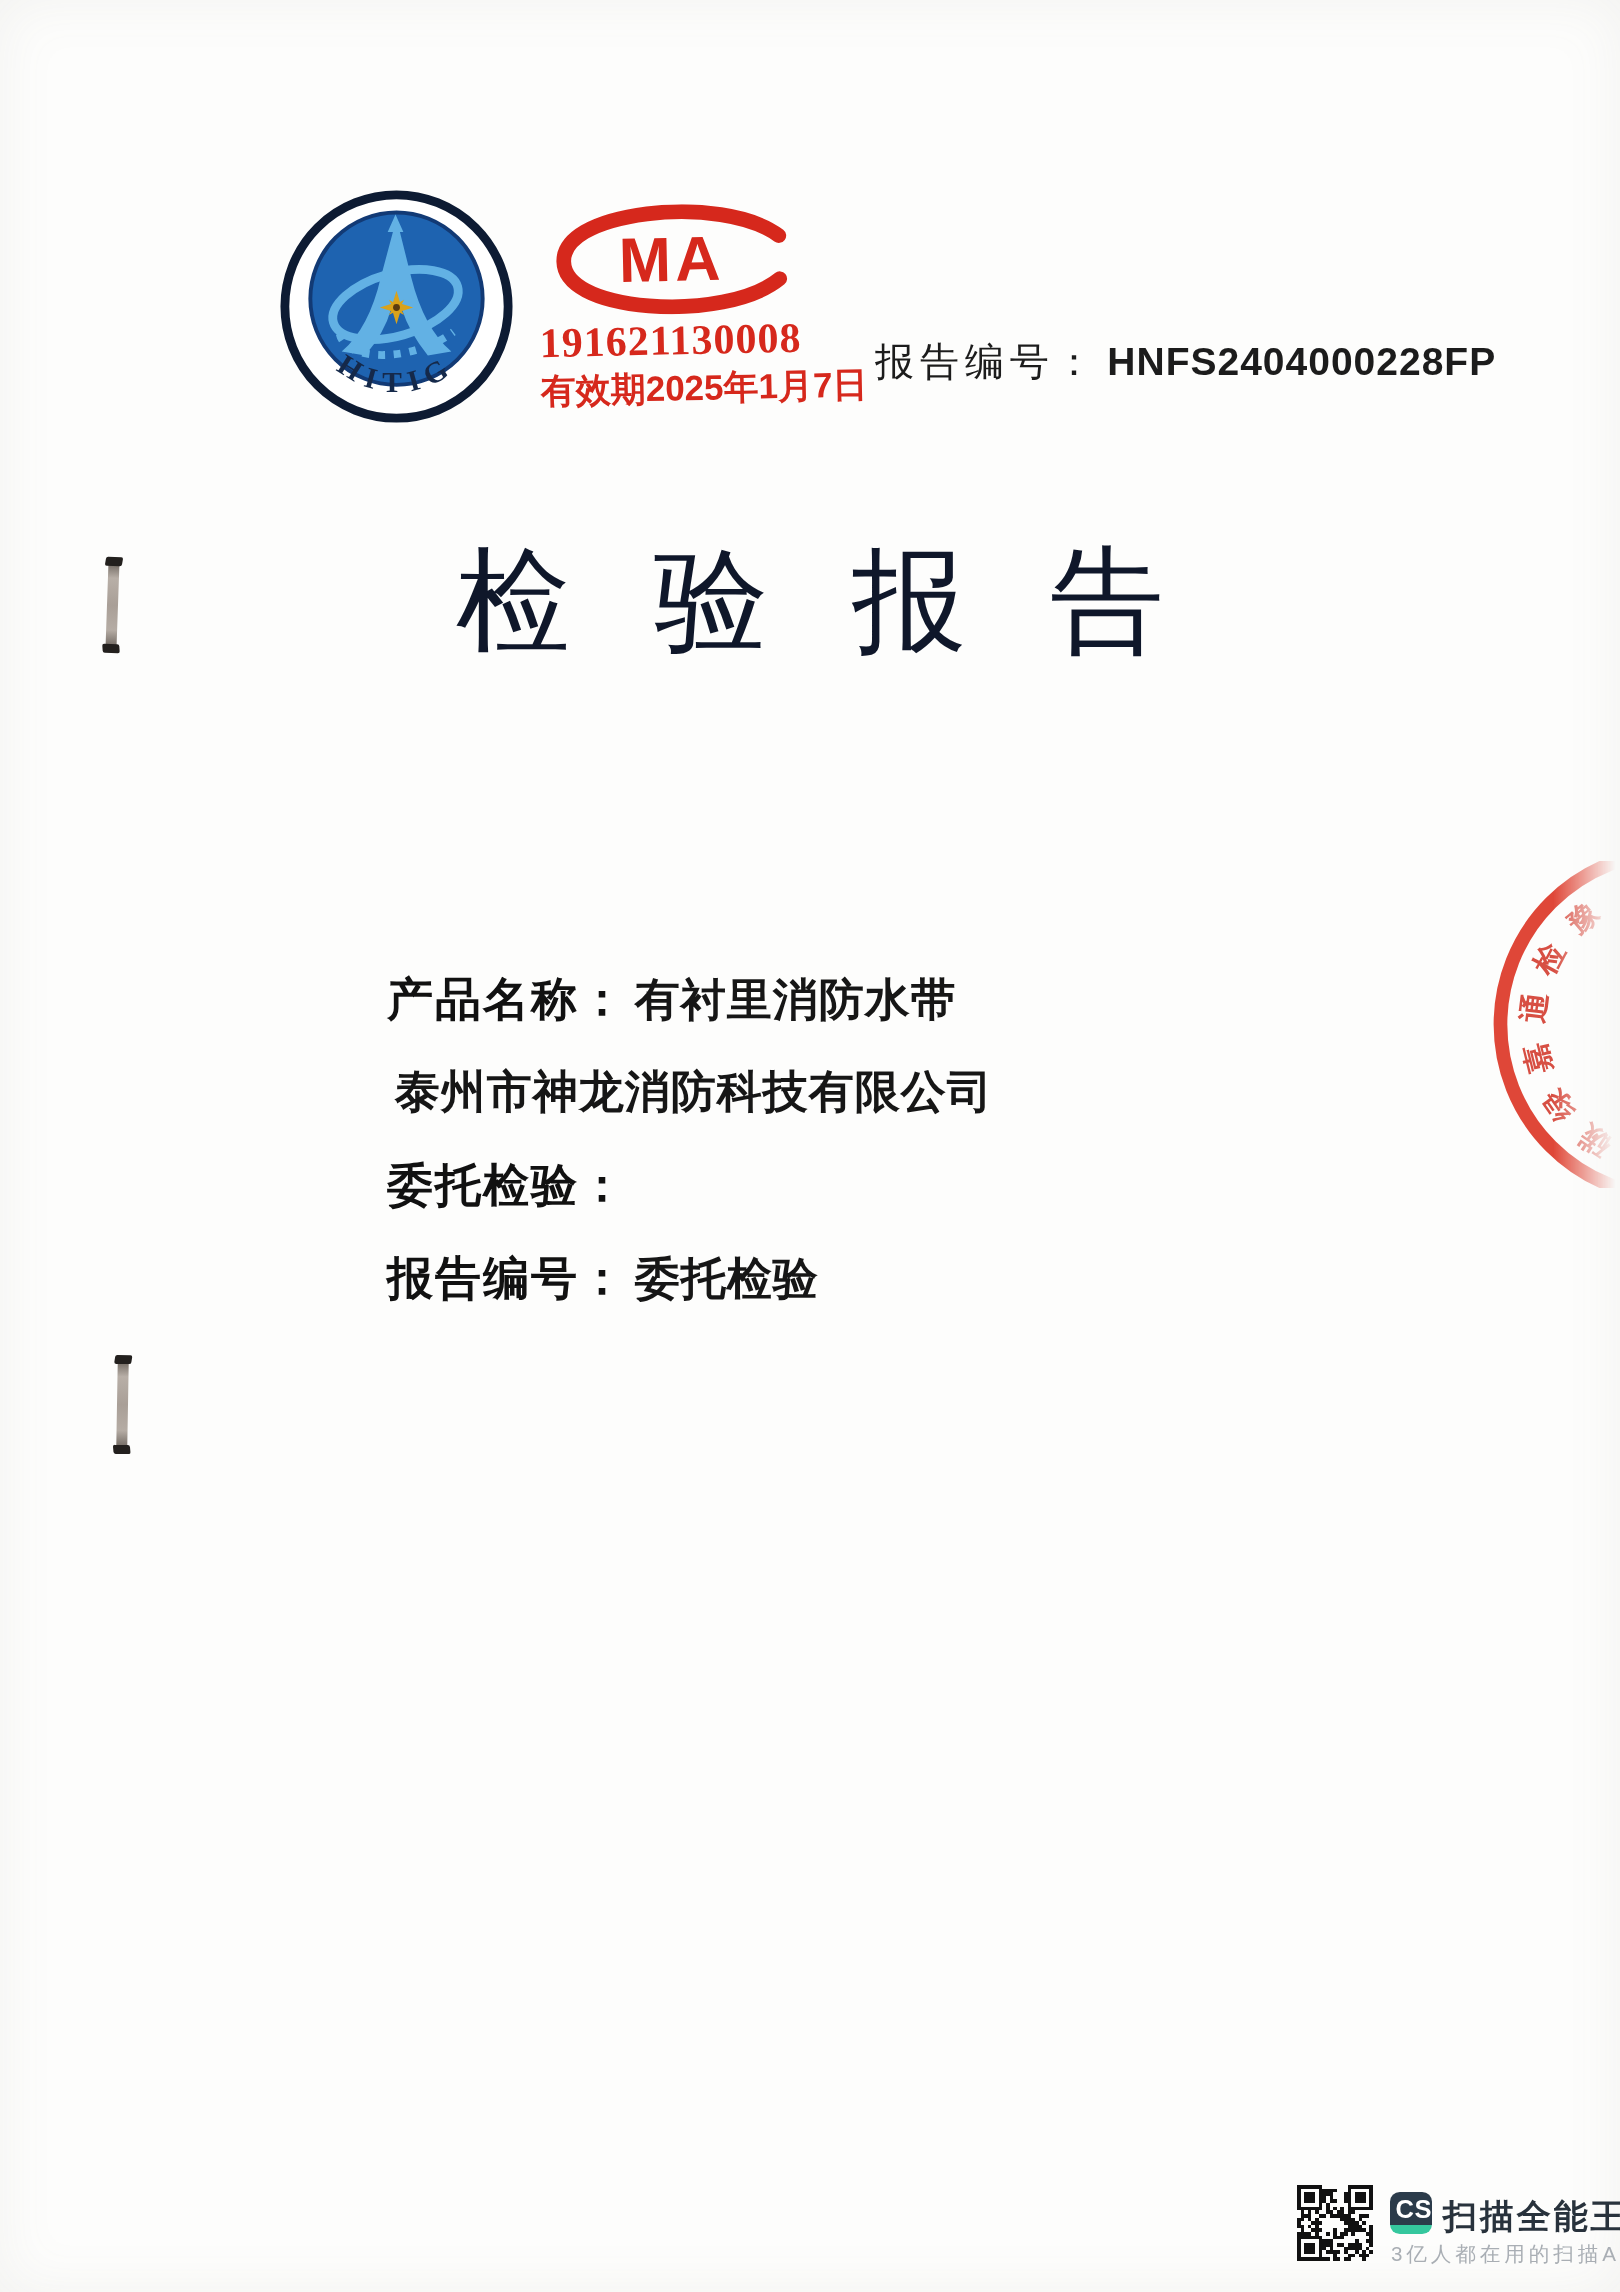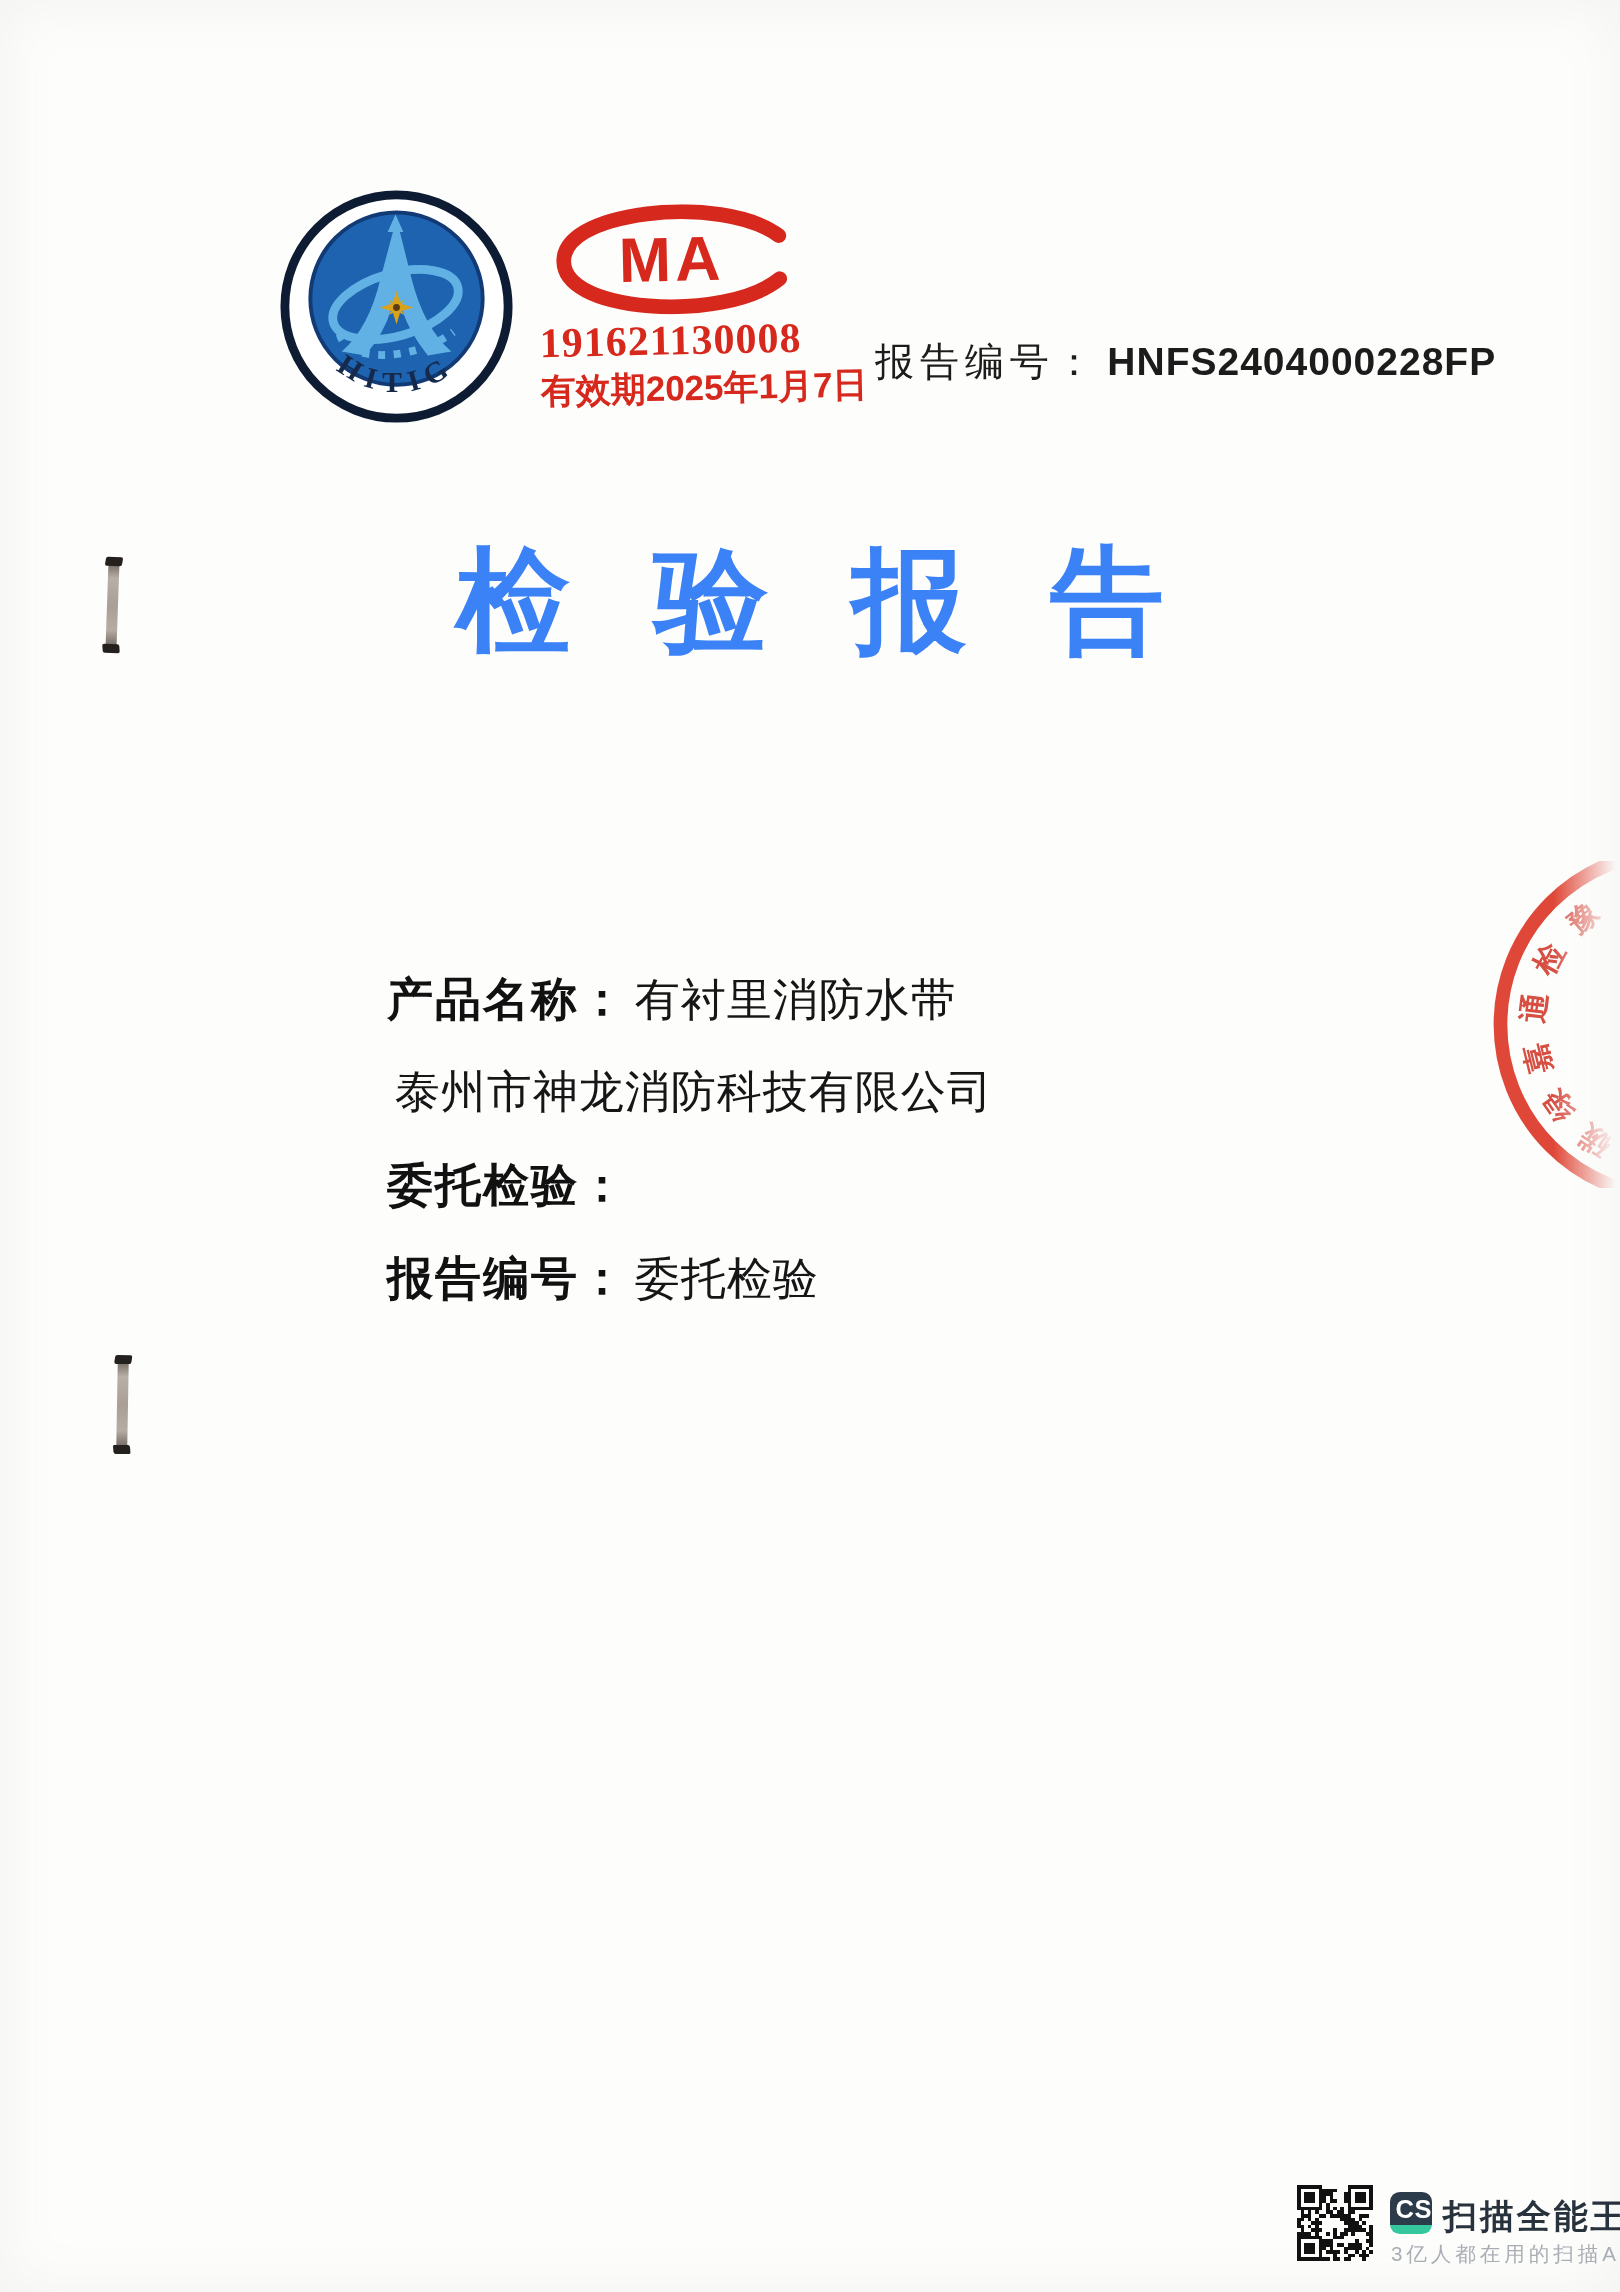--- a/index.html
+++ b/index.html
@@ -43,42 +43,42 @@
   .report-number .lbl { font-weight: 400; letter-spacing: 5.9px; }
   .report-number .val { font-weight: 700; letter-spacing: 1px; margin-left: 7.8px; }
 
   
   .page-title-wrap {
     position: absolute; left: 0; right: 0; top: 525px;
     display: flex; justify-content: center;
   }
   .page-title {
     font-family: "Liberation Serif", serif;
-    font-size: 114px; font-weight: 700; color: #3b82f6;
+    font-size: 114px; font-weight: 400; color: #0f172a;
     letter-spacing: 84px; margin-right: -84px; white-space: nowrap;
   }
 
   
   .staple { position: absolute; width: 16.7px; }
   .staple-top { left: 104px; top: 557px; height: 96px; transform: rotate(2deg); }
   .staple-bottom { left: 114px; top: 1355px; height: 99px; transform: rotate(1deg); }
   .staple .bar {
     position: absolute; left: 2.9px; top: 5.9px; bottom: 5.9px; width: 10.8px;
     background: linear-gradient(180deg, #6e665f 0%, #b8afa7 18%, #a99f97 50%, #b5aca4 80%, #6e665f 100%);
     border-radius: 2.9px;
   }
   .staple .cap { position: absolute; height: 8.8px; background: #23201e; border-radius: 2px; }
   .staple .cap.top { left: 0; right: 0; top: 0; transform: skewX(-8deg); }
   .staple .cap.bottom { left: 0; right: 0; bottom: 0; transform: skewX(6deg); }
 
   
   .fields { position: absolute; left: 387px; top: 969px; }
   .field-row { display: flex; align-items: baseline; height: 51px; margin-bottom: 42px; white-space: nowrap; }
   .field-label { font-size: 46px; font-weight: 700; color: #111; letter-spacing: 2px; }
-  .field-value { font-size: 45px; font-weight: 400; color: #161616; margin-left: 7.8px; letter-spacing: 1px; }
+  .field-value { font-size: 45px; font-weight: 700; color: #161616; margin-left: 7.8px; letter-spacing: 1px; }
 
   
   .company-seal {
     position: absolute; left: 1472px; top: 861px; width: 148px; height: 327px;
     -webkit-mask-image: linear-gradient(to right, #000 55%, transparent 97%);
     mask-image: linear-gradient(to right, #000 55%, transparent 97%);
   }
   .company-seal svg { display: block; }
 
   

